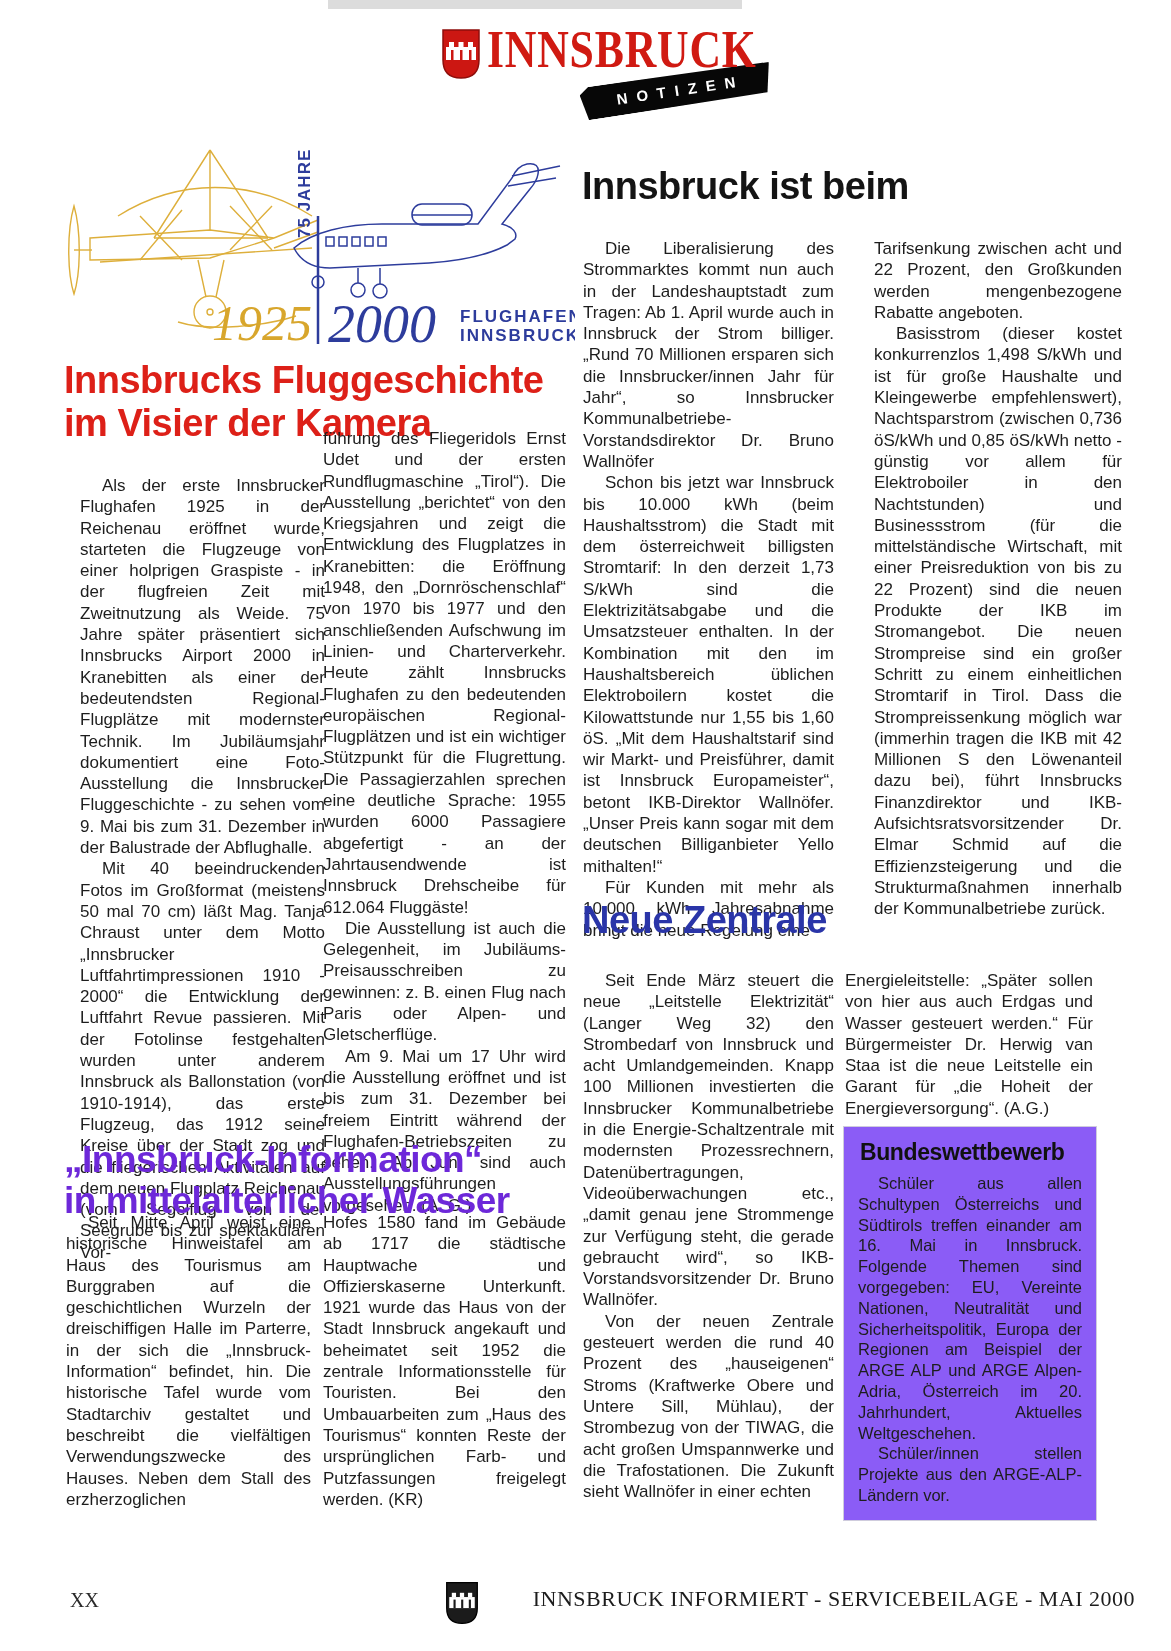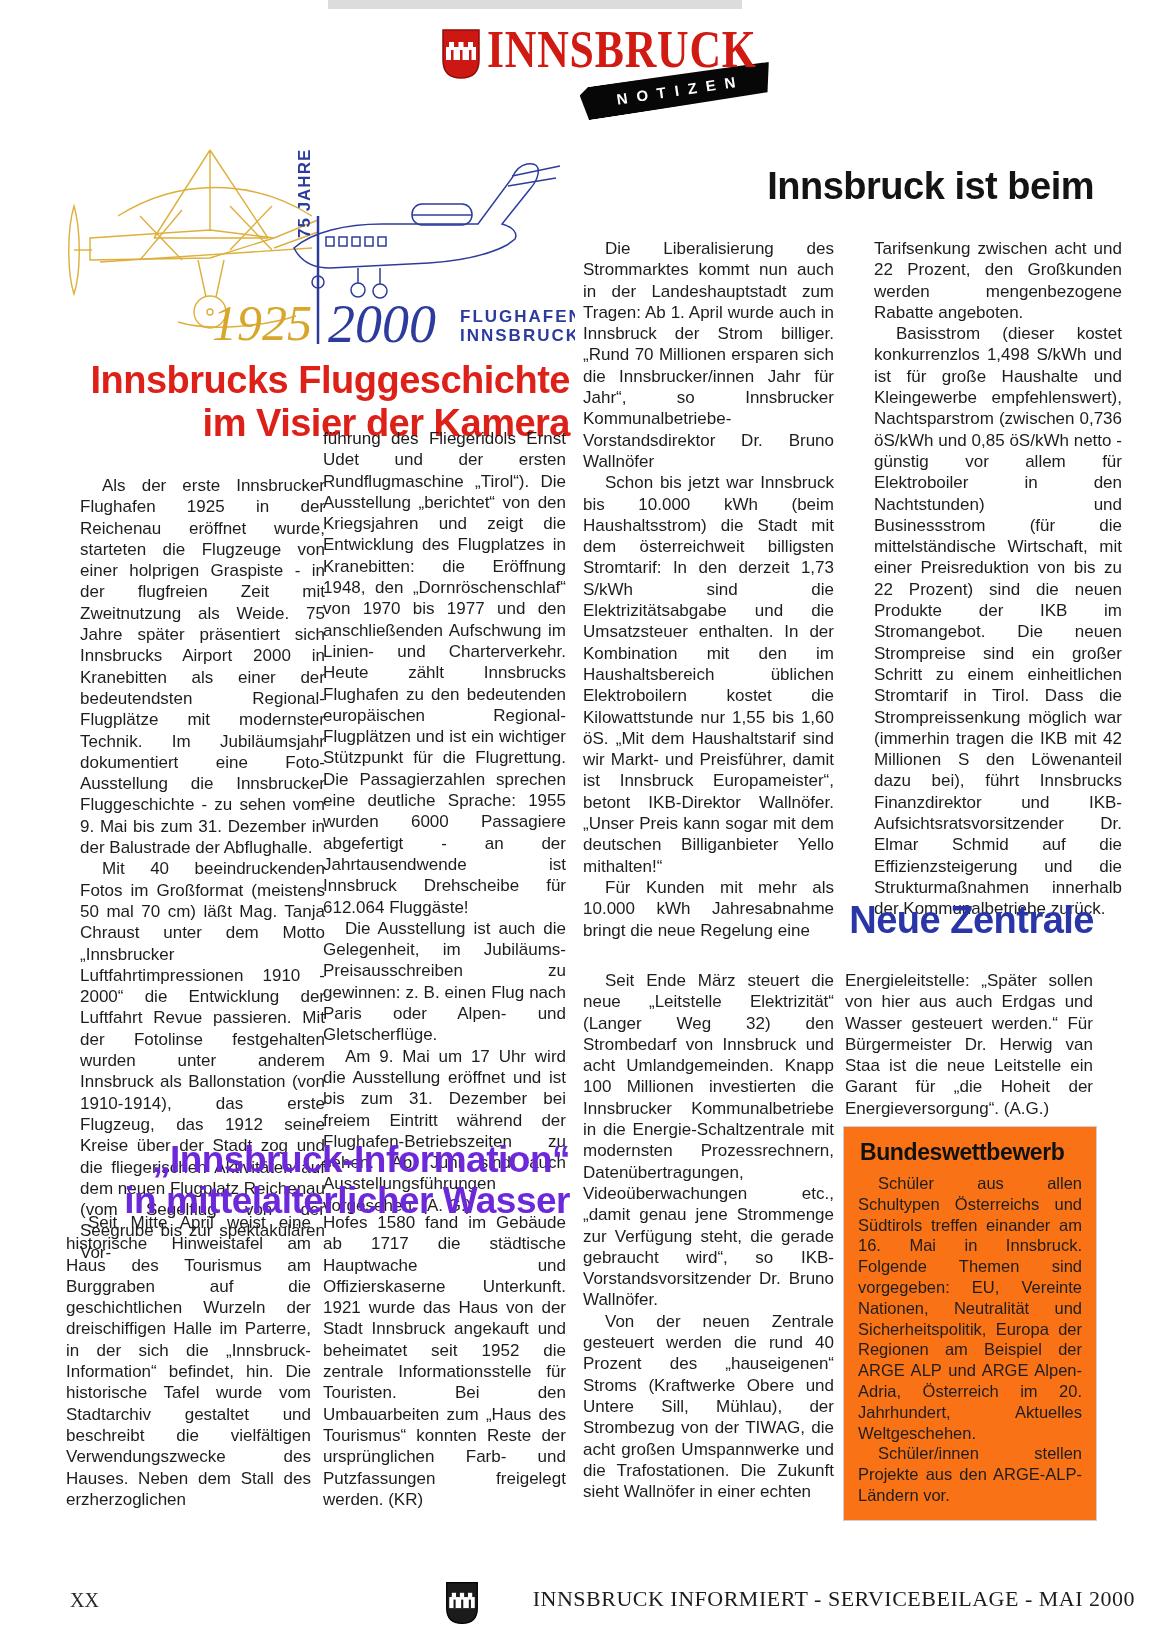--- a/index.html
+++ b/index.html
@@ -19,21 +19,21 @@
   .notizen-banner{
     position:absolute;left:580px;top:74px;width:192px;height:33px;background:#070707;
     transform:rotate(-8.5deg);z-index:2;display:flex;align-items:center;justify-content:center;
     clip-path:polygon(0 22%,5% 0,100% 6%,97% 96%,3% 100%);
   }
   .notizen-banner span{
     color:#fff;font-weight:bold;font-size:15px;letter-spacing:9px;padding-left:9px;white-space:nowrap;
   }
 
   
-  .headline{position:absolute;text-align:right;font-weight:bold;line-height:1.12;letter-spacing:-.5px;}
+  .headline{position:absolute;text-align:left;font-weight:bold;line-height:1.12;letter-spacing:-.5px;}
   .headline .hl-line{display:block;}
   .hl-flug{left:64px;top:334px;width:506px;font-size:38px;color:#dd2018;}
   .hl-strom{left:582px;top:140px;width:512px;font-size:38px;color:#141414;}
   .hl-zentrale{left:582px;top:874px;width:512px;font-size:38px;color:#2a35a8;}
   .hl-halle{left:64px;top:1114px;width:506px;font-size:37px;color:#6d28d9;}
 
   
   .body-col{
     position:absolute;text-align:justify;font-size:17px;line-height:21.3px;color:#1d1d1d;
     hyphens:auto;-webkit-hyphens:auto;
@@ -45,21 +45,21 @@
   .flug-c2{left:323px;top:428px;width:243px;height:682px;}
   .strom-c1{left:583px;top:238px;width:251px;height:628px;}
   .strom-c2{left:845px;top:238px;width:248px;height:628px;margin-left:29px;}
   .zent-c1{left:583px;top:970px;width:251px;height:575px;}
   .zent-c2{left:845px;top:970px;width:248px;height:200px;}
   .halle-c1{left:66px;top:1212px;width:245px;height:318px;}
   .halle-c2{left:323px;top:1212px;width:243px;height:318px;}
 
   
   .info-box{
-    position:absolute;left:843px;top:1126px;width:224px;background:#f97316;
+    position:absolute;left:843px;top:1126px;width:224px;background:#8b5cf6;
     border:1px solid #cfccdd;padding:12px 14px 14px 14px;
   }
   .info-box h3{margin:0 0 7px 2px;font-size:23px;letter-spacing:-.4px;color:#111;}
   .info-box p{margin:0;font-size:16.5px;line-height:20.8px;text-align:justify;text-indent:20px;color:#1d1d1d;hyphens:auto;}
 
   
   .footer-xx{position:absolute;left:70px;top:1589px;font-family:"Liberation Serif",serif;font-size:20px;color:#2a2a2a;}
   .footer-line{
     position:absolute;right:36px;top:1586px;font-family:"Liberation Serif",serif;font-size:22px;
     letter-spacing:.5px;color:#1c1c1c;white-space:nowrap;

